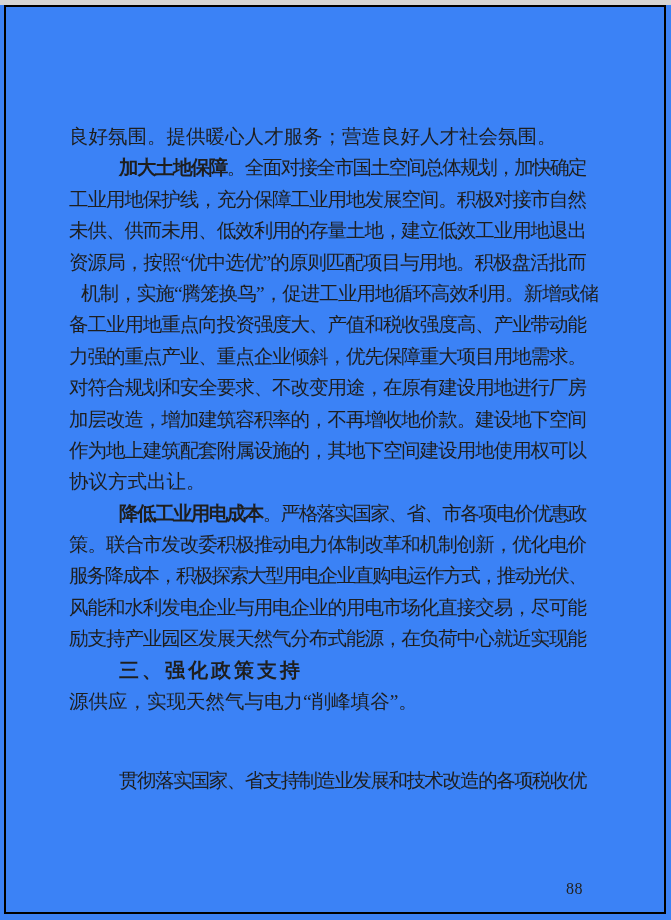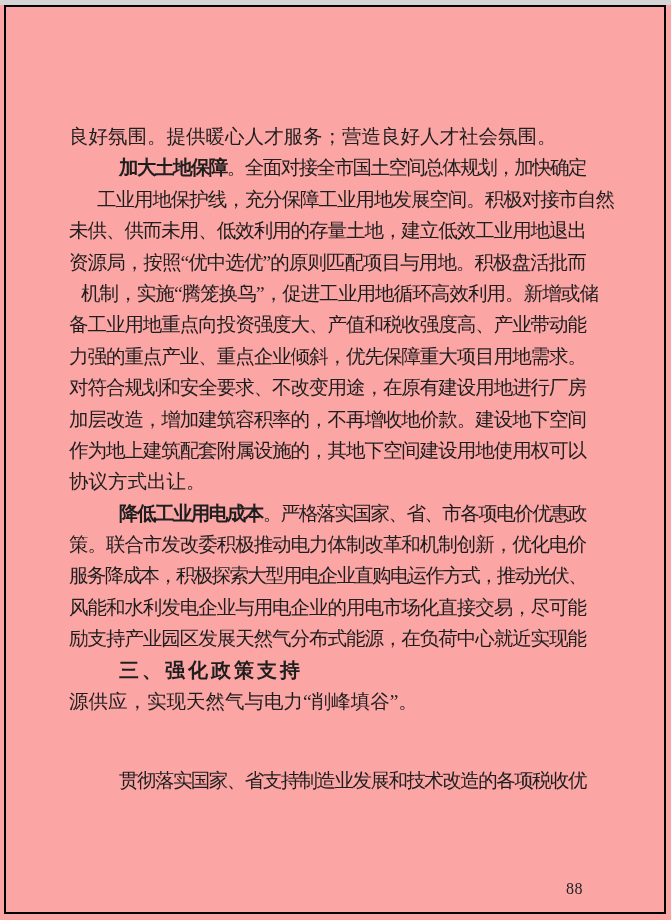--- a/index.html
+++ b/index.html
@@ -4,21 +4,21 @@
 <style>
   html, body {
     margin: 0;
     padding: 0;
     background: #ffffff;
   }
   .canvas {
     position: relative;
     width: 671px;
     height: 920px;
-    background: #fca5a5;
+    background: #3b82f6;
     overflow: hidden;
     font-family: "Liberation Serif", serif;
   }
   .top-strip {
     position: absolute;
     left: 0; top: 0;
     width: 671px; height: 5px;
     background: #d5d5d5;
   }
   .page-border {
@@ -60,21 +60,21 @@
 </style>
 </head>
 <body>
 
 <div class="canvas">
   <div class="top-strip"></div>
   <div class="page-border"></div>
   <div class="text-block" id="text-block">
       <div class="line"><span class="linewrap"><span class="seg">良好氛围。提供暖心人才服务；营造良好人才社会氛围。</span></span></div>
       <div class="line indent fill"><span class="linewrap" style="letter-spacing: -1.53846px;"><span class="seg bold">加大土地保障</span><span class="seg">。全面对接全市国土空间总体规划，加快确定</span></span></div>
-      <div class="line fill"><span class="linewrap" style="letter-spacing: -1.03571px; margin-left: 28px;"><span class="seg">工业用地保护线，充分保障工业用地发展空间。积极对接市自然</span></span></div>
+      <div class="line fill"><span class="linewrap" style="letter-spacing: -1.03571px;"><span class="seg">工业用地保护线，充分保障工业用地发展空间。积极对接市自然</span></span></div>
       <div class="line fill"><span class="linewrap" style="letter-spacing: -1.03571px;"><span class="seg">未供、供而未用、低效利用的存量土地，建立低效工业用地退出</span></span></div>
       <div class="line fill"><span class="linewrap" style="letter-spacing: -0.924569px;"><span class="seg">资源局，按照“优中选优”的原则匹配项目与用地。积极盘活批而</span></span></div>
       <div class="line fill"><span class="linewrap" style="letter-spacing: -0.924569px; margin-left: 12px;"><span class="seg">机制，实施“腾笼换鸟”，促进工业用地循环高效利用。新增或储</span></span></div>
       <div class="line fill"><span class="linewrap" style="letter-spacing: -1.03571px;"><span class="seg">备工业用地重点向投资强度大、产值和税收强度高、产业带动能</span></span></div>
       <div class="line fill"><span class="linewrap" style="letter-spacing: -1.03571px;"><span class="seg">力强的重点产业、重点企业倾斜，优先保障重大项目用地需求。</span></span></div>
       <div class="line fill"><span class="linewrap" style="letter-spacing: -1.03571px;"><span class="seg">对符合规划和安全要求、不改变用途，在原有建设用地进行厂房</span></span></div>
       <div class="line fill"><span class="linewrap" style="letter-spacing: -1.03571px;"><span class="seg">加层改造，增加建筑容积率的，不再增收地价款。建设地下空间</span></span></div>
       <div class="line fill"><span class="linewrap" style="letter-spacing: -1.03571px;"><span class="seg">作为地上建筑配套附属设施的，其地下空间建设用地使用权可以</span></span></div>
       <div class="line"><span class="linewrap"><span class="seg">协议方式出让。</span></span></div>
       <div class="line indent fill"><span class="linewrap" style="letter-spacing: -1.53846px;"><span class="seg bold">降低工业用电成本</span><span class="seg">。严格落实国家、省、市各项电价优惠政</span></span></div>

